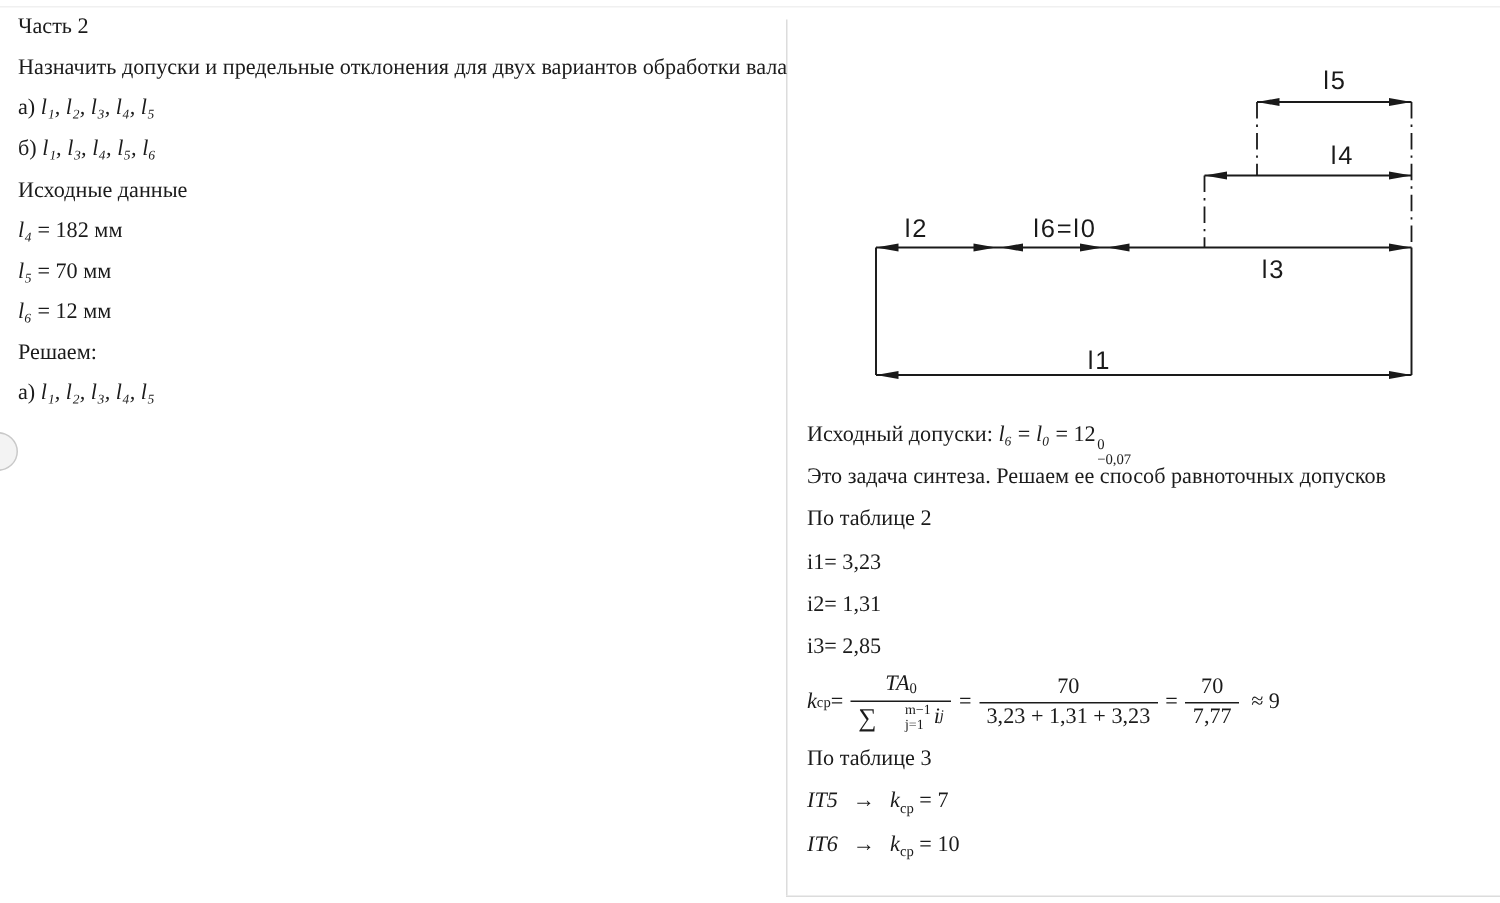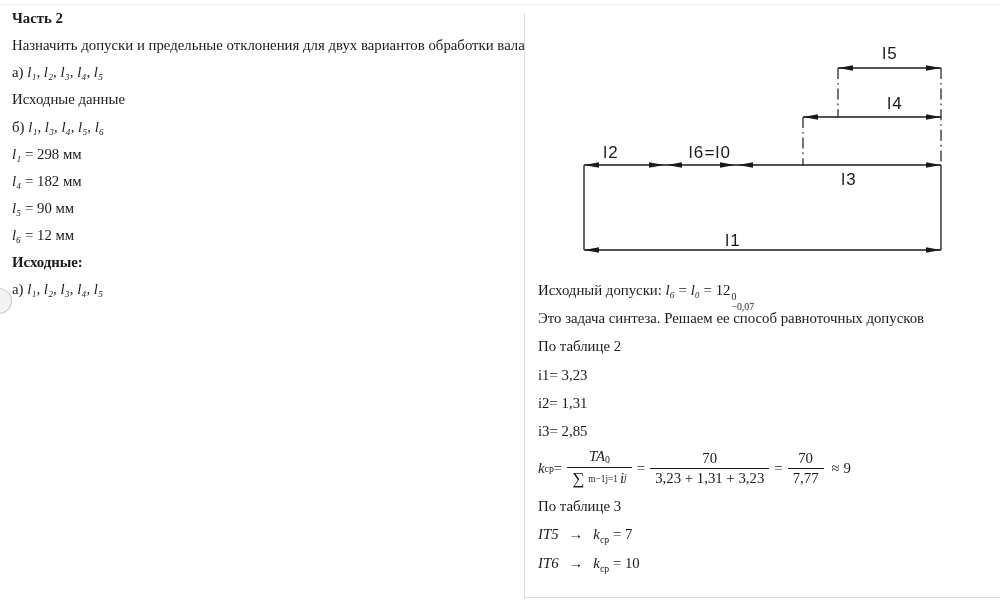--- a/index.html
+++ b/index.html
@@ -9,35 +9,35 @@
     font-family:"Liberation Serif","DejaVu Serif",serif;
   }
   .topline{position:absolute;left:0;top:4px;width:1000px;height:1px;background:#f0f0f0}
   .vdiv{position:absolute;left:524px;top:13px;width:1px;height:584px;background:#dcdcdc}
   .hdiv{position:absolute;left:524px;top:597px;width:476px;height:1px;background:#dcdcdc}
   .handle{position:absolute;left:-15px;top:288px;width:27px;height:26px;border-radius:50%;
     background:#f3f3f3;border:1px solid #c9c9c9;box-sizing:border-box}
 
   .col-left{position:absolute;left:12px;top:5px;font-size:14.8px;white-space:nowrap}
   .col-left .ln{height:27.15px;line-height:27.15px}
-  .bold{font-weight:bold}
+  .bold{font-weight:normal}
   .it{font-style:italic}
   sub{font-size:9.8px}
 
   .col-right{position:absolute;left:538px;top:276px;font-size:14.8px;white-space:nowrap}
   .col-right .ln{height:28.2px;line-height:28.2px}
 
   .supsub{display:inline-flex;flex-direction:column;font-size:9.8px;line-height:1.05;
     vertical-align:-5px;margin-left:1px}
   .formula{height:47px;display:flex;align-items:center}
   .frac{display:inline-flex;flex-direction:column;align-items:center;margin:0 5px;line-height:1.3}
   .frac .num{padding:0 5px;display:flex;align-items:flex-end}
   .frac .den{border-top:1.2px solid #1b1b1b;padding:0 5px;display:flex;align-items:center}
   .sum{font-size:17px}
-  .limits{display:inline-flex;flex-direction:row;font-size:9.3px;line-height:1.08;margin:0 2px 0 4px}
+  .limits{display:inline-flex;flex-direction:column;font-size:9.3px;line-height:1.08;margin:0 2px 0 19px}
   .arr{margin:0 10px}
   .sp{margin-left:3px}
 
   svg.diagram{position:absolute;left:540px;top:30px}
   svg text{font-family:"Liberation Sans","DejaVu Sans",sans-serif;font-size:17px;
     letter-spacing:1.2px;fill:#1a1a1a}
   .dim{stroke:#1a1a1a;stroke-width:1.3;fill:none}
   .dimdash{stroke:#1a1a1a;stroke-width:1.2;fill:none;stroke-dasharray:11 4 1.6 4}
   .arrow{fill:#1a1a1a;stroke:none}
 </style>
@@ -46,27 +46,26 @@
 
 <div class="topline"></div>
 <div class="vdiv"></div>
 <div class="hdiv"></div>
 <div class="handle"></div>
 
 <div class="col-left">
   <div class="ln bold">Часть 2</div>
   <div class="ln">Назначить допуски и предельные отклонения для двух вариантов обработки вала</div>
   <div class="ln"><span>а) </span><span class="it">l₁, l₂, l₃, l₄, l₅</span></div>
+  <div class="ln"><span>б) </span><span class="it">l₁, l₃, l₄, l₅, l₆</span></div>
   <div class="ln">Исходные данные</div>
-  <div class="ln"><span>б) </span><span class="it">l₁, l₃, l₄, l₅, l₆</span></div>
-  <div class="ln"><span class="it">l₁</span><span> = 298 мм</span></div>
   <div class="ln"><span class="it">l₄</span><span> = 182 мм</span></div>
-  <div class="ln"><span class="it">l₅</span><span> = 90 мм</span></div>
+  <div class="ln"><span class="it">l₅</span><span> = 70 мм</span></div>
   <div class="ln"><span class="it">l₆</span><span> = 12 мм</span></div>
-  <div class="ln bold">Исходные:</div>
+  <div class="ln bold">Решаем:</div>
   <div class="ln"><span>а) </span><span class="it">l₁, l₂, l₃, l₄, l₅</span></div>
 </div>
 
 <svg class="diagram" width="440" height="240" viewBox="540 30 440 240" xmlns="http://www.w3.org/2000/svg">
   <g>
     <path class="dim" d="M838 68 H941 M803 117 H941 M584 165 H941 M584 250 H941"></path>
     <path class="dim" d="M584 165 V250 M941 165 V250"></path>
     <path class="dimdash" d="M838 68 V117 M803 117 V165 M941 68 V165"></path>
   </g>
   <g>

